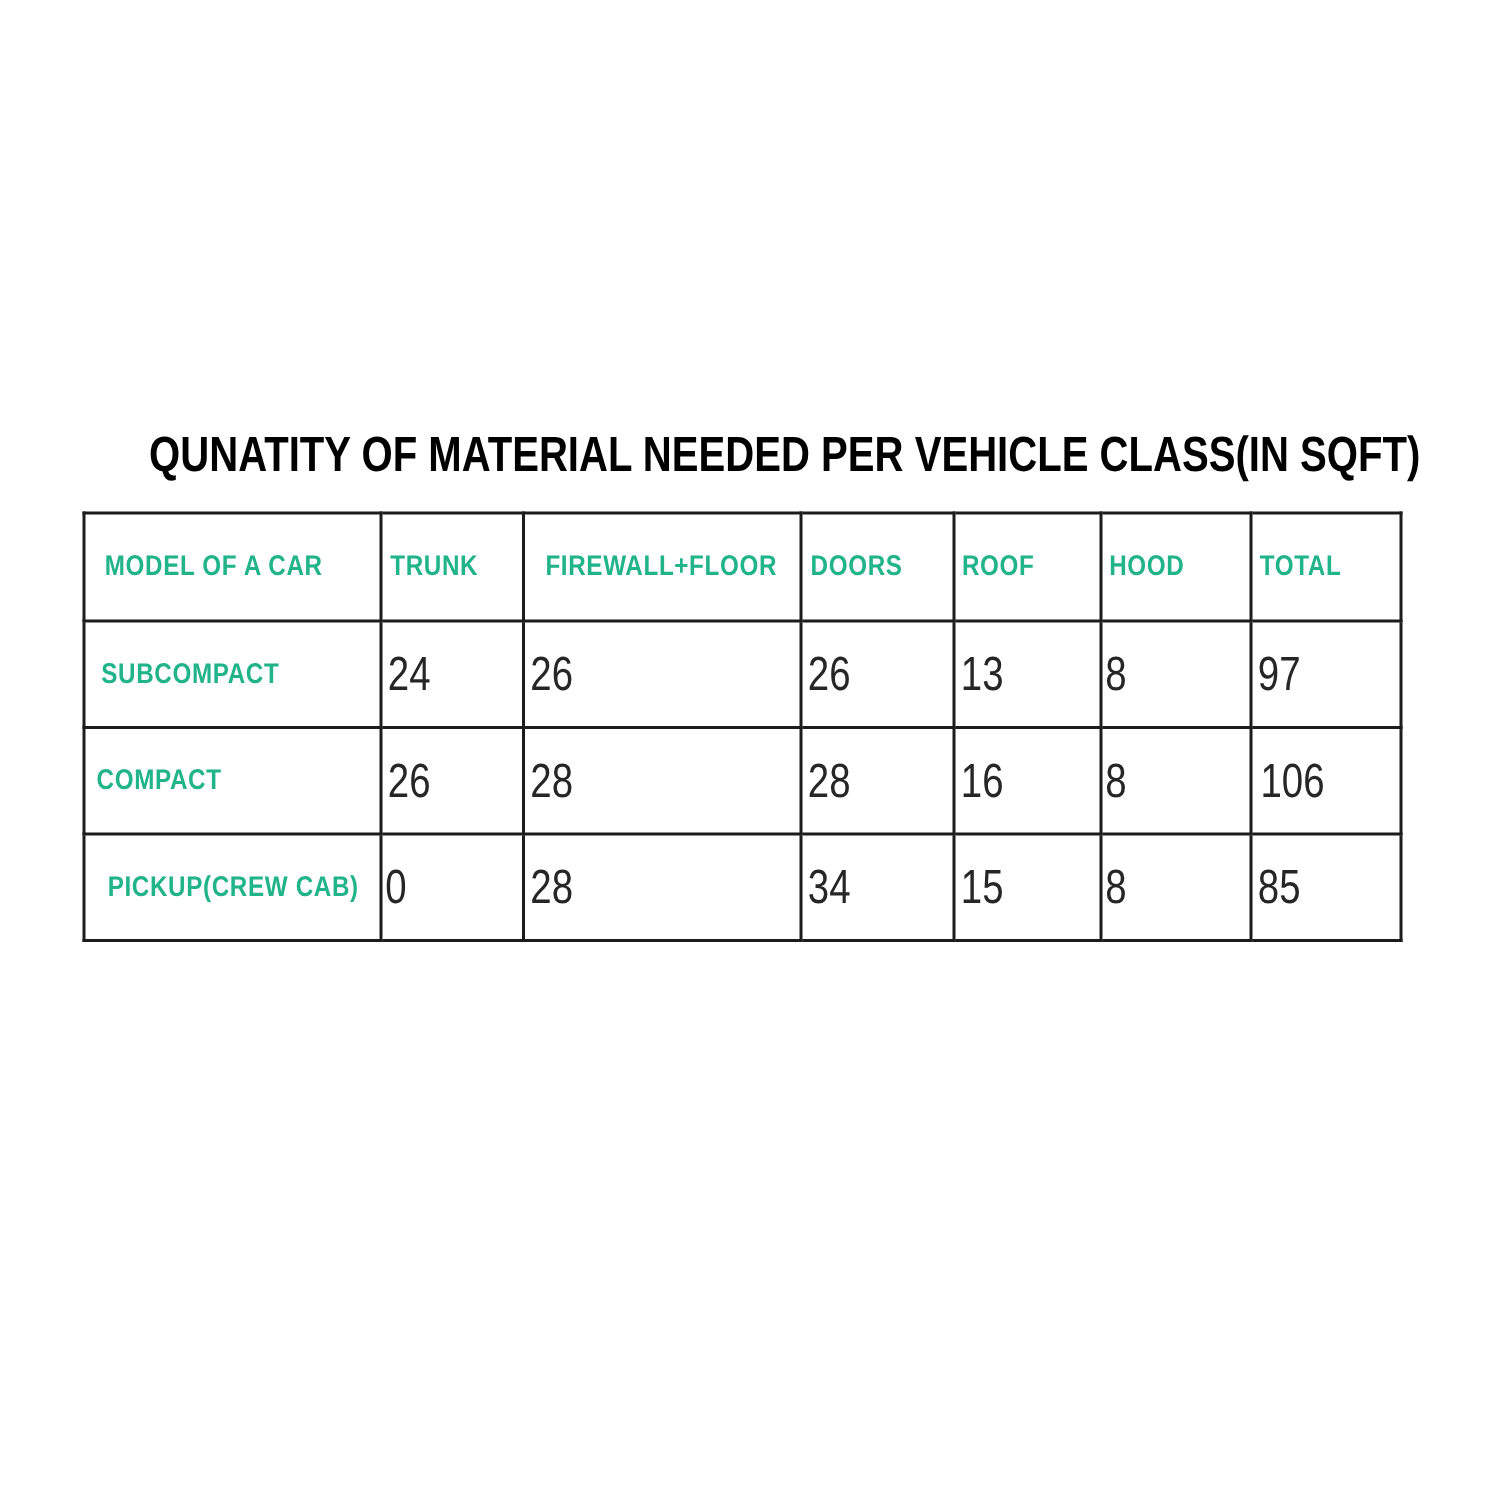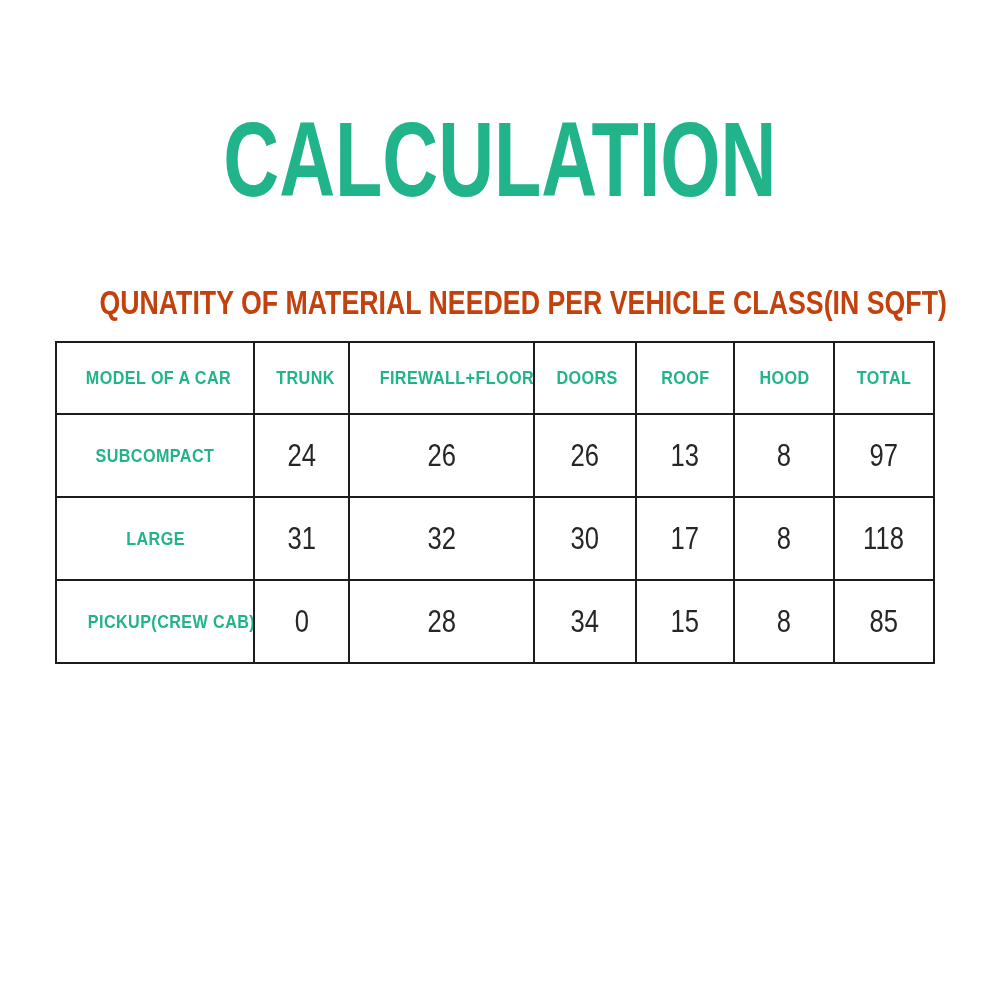--- a/index.html
+++ b/index.html
@@ -24,44 +24,44 @@
     font-weight: bold;
     line-height: 1.0;
     white-space: nowrap;
   }
   .title .squeeze { display: inline-block; transform: scaleX(0.73); transform-origin: center; }
   .subtitle {
     position: absolute;
     top: 286px; left: 0;
     width: 1000px;
     text-align: center;
-    color: #c2410c;
+    color: #000000;
     font-size: 33px;
     font-weight: bold;
     line-height: 1.0;
     white-space: nowrap;
   }
   .subtitle .squeeze { display: inline-block; transform: scaleX(0.81); transform-origin: center; }
   table.data-table {
     position: absolute;
     left: 55px; top: 341px;
     width: 878px;
     border-collapse: collapse;
     table-layout: fixed;
   }
   .data-table th, .data-table td {
     border: 2px solid #1c1c1c;
-    text-align: center;
+    text-align: left;
     vertical-align: middle;
-    padding: 16px;
+    padding: 0;
     background: #ffffff;
     overflow: hidden;
   }
   .data-table thead tr { height: 72px; }
-  .data-table tbody tr { height: 83px; }
+  .data-table tbody tr { height: 71px; }
   .hdr {
     display: inline-block;
     transform: scaleX(0.85);
     transform-origin: center;
     color: #21b38a;
     font-size: 19px;
     font-weight: bold;
     letter-spacing: 0.5px;
     white-space: nowrap;
   }
@@ -73,21 +73,20 @@
     font-size: 32px;
     font-weight: normal;
     white-space: nowrap;
   }
 </style>
 </head>
 <body>
 
 <div class="canvas">
 
-  <h1 class="title"><span class="squeeze">CALCULATION</span></h1>
 
   <h2 class="subtitle"><span class="squeeze">QUNATITY OF MATERIAL NEEDED PER VEHICLE CLASS(IN SQFT)</span></h2>
 
   <table class="data-table">
     <colgroup>
       <col style="width:198px">
       <col style="width:95px">
       <col style="width:185px">
       <col style="width:102px">
       <col style="width:98px">
@@ -109,27 +108,27 @@
       <tr>
         <td><span class="hdr">SUBCOMPACT</span></td>
         <td><span class="num">24</span></td>
         <td><span class="num">26</span></td>
         <td><span class="num">26</span></td>
         <td><span class="num">13</span></td>
         <td><span class="num">8</span></td>
         <td><span class="num">97</span></td>
       </tr>
       <tr>
-        <td><span class="hdr">LARGE</span></td>
-        <td><span class="num">31</span></td>
-        <td><span class="num">32</span></td>
-        <td><span class="num">30</span></td>
-        <td><span class="num">17</span></td>
+        <td><span class="hdr">COMPACT</span></td>
+        <td><span class="num">26</span></td>
+        <td><span class="num">28</span></td>
+        <td><span class="num">28</span></td>
+        <td><span class="num">16</span></td>
         <td><span class="num">8</span></td>
-        <td><span class="num">118</span></td>
+        <td><span class="num">106</span></td>
       </tr>
       <tr>
         <td><span class="hdr">PICKUP(CREW CAB)</span></td>
         <td><span class="num">0</span></td>
         <td><span class="num">28</span></td>
         <td><span class="num">34</span></td>
         <td><span class="num">15</span></td>
         <td><span class="num">8</span></td>
         <td><span class="num">85</span></td>
       </tr>

